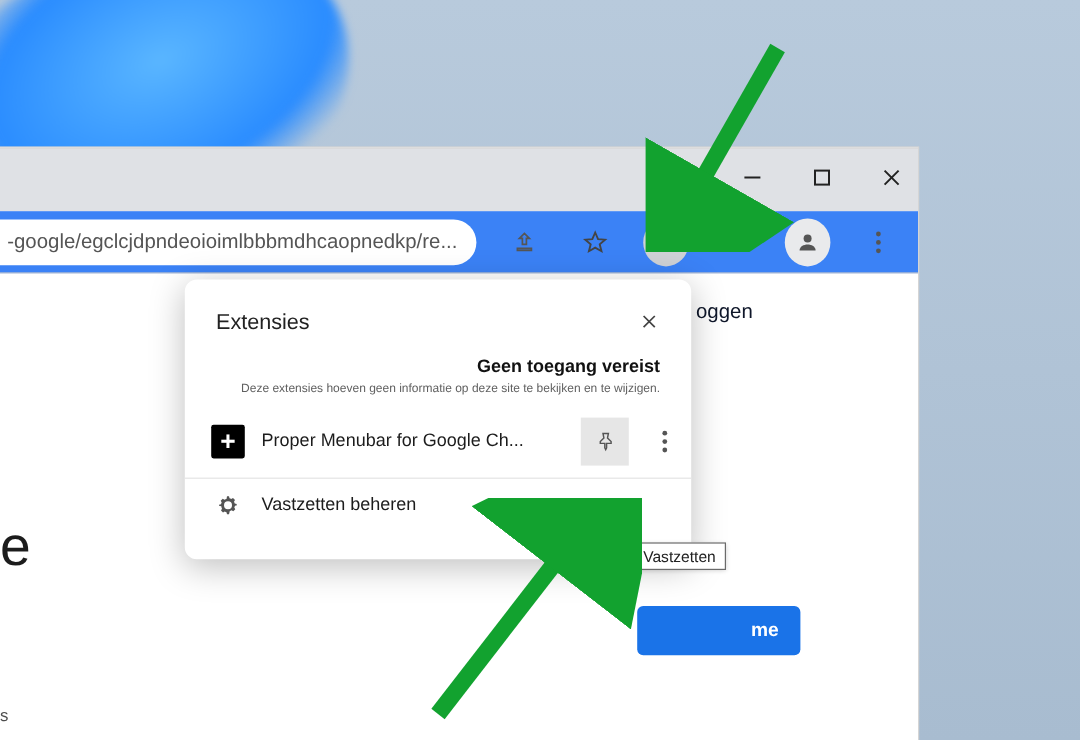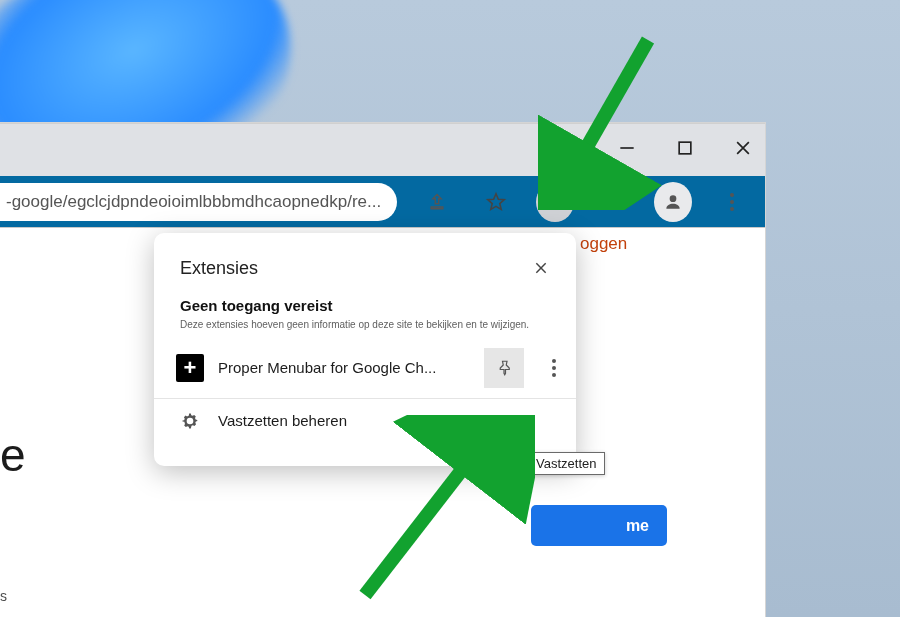--- a/index.html
+++ b/index.html
@@ -17,53 +17,53 @@
     background: #fff; z-index: 2;
     border-top: 1px solid #d0d0d0;
     box-shadow: 0 0 0 1px #d5d5d5;
   }
   .titlebar {
     height: 52px; background: #dfe1e5; display: flex; align-items: center;
     justify-content: flex-end; padding-right: 12px; gap: 38px;
   }
   .tb-icon { width: 20px; height: 20px; color: #222; }
   .addressbar-row {
-    height: 52px; background: #0369a1; display: flex; align-items: center;
+    height: 52px; background: #3b82f6; display: flex; align-items: center;
     padding: 0 14px 0 0; gap: 21px; border-bottom: 1px solid #c9c9c9;
   }
   .url-display {
     flex: 0 0 auto; background: #fff; height: 38px; border-radius: 0 19px 19px 0;
     display: flex; align-items: center; padding: 0 16px 0 6px;
     color: #555; font-size: 17px; max-width: 430px; overflow: hidden; white-space: nowrap;
   }
   .addr-icon {
     width: 40px; height: 40px; display: flex; align-items: center; justify-content: center;
     border-radius: 50%; color: #444; cursor: pointer;
   }
   .addr-icon.active { background: #cfd1d5; }
   .content-area {
     position: absolute; top: 104px; left: 0; right: 0; bottom: 0; background: #fff;
   }
-  .content-login { position: absolute; top: 6px; left: 580px; font-size: 17px; color: #c2410c; }
+  .content-login { position: absolute; top: 22px; left: 580px; font-size: 17px; color: #0f172a; }
   .content-e { position: absolute; top: 200px; left: 0; font-size: 46px; color: #1c1c1c; }
   .content-s { position: absolute; top: 360px; left: 0; font-size: 14px; color: #4d4d4d; }
   .content-btn {
     position: absolute; top: 277px; left: 531px; width: 136px; height: 41px;
     background: #1a73e8; color: #fff; border-radius: 5px; display: flex;
     align-items: center; justify-content: flex-end; padding-right: 18px; font-size: 16px; font-weight: 600;
   }
   .extensions-popup {
     position: absolute; top: 233px; left: 154px; width: 422px; height: 233px;
     background: #fff; border-radius: 10px; box-shadow: 0 6px 28px rgba(0,0,0,.25);
     z-index: 50;
   }
   .pop-header { display: flex; align-items: center; justify-content: space-between; padding: 20px 20px 10px 26px; gap: 36px; }
   .pop-title { font-size: 18px; color: #222; }
   .pop-close { width: 30px; height: 30px; display: flex; align-items: center; justify-content: center; cursor: pointer; border-radius: 50%; }
-  .pop-noaccess { padding: 4px 26px 0 26px; }
+  .pop-noaccess { padding: 4px 26px 0 26px; text-align: right; }
   .pop-noaccess-title { font-size: 15px; font-weight: 600; color: #111; }
   .pop-noaccess-desc { font-size: 10px; color: #606060; line-height: 1.35; margin-top: 4px; }
   .ext-row {
     display: flex; align-items: center; padding: 16px 6px 10px 22px; gap: 14px;
   }
   .ext-icon {
     width: 28px; height: 28px; background: #000; color: #fff; display: flex;
     align-items: center; justify-content: center; font-size: 22px; font-weight: 700; border-radius: 2px;
   }
   .ext-name { flex: 1; font-size: 15px; color: #1c1c1c; white-space: nowrap; overflow: hidden; text-overflow: ellipsis; }

